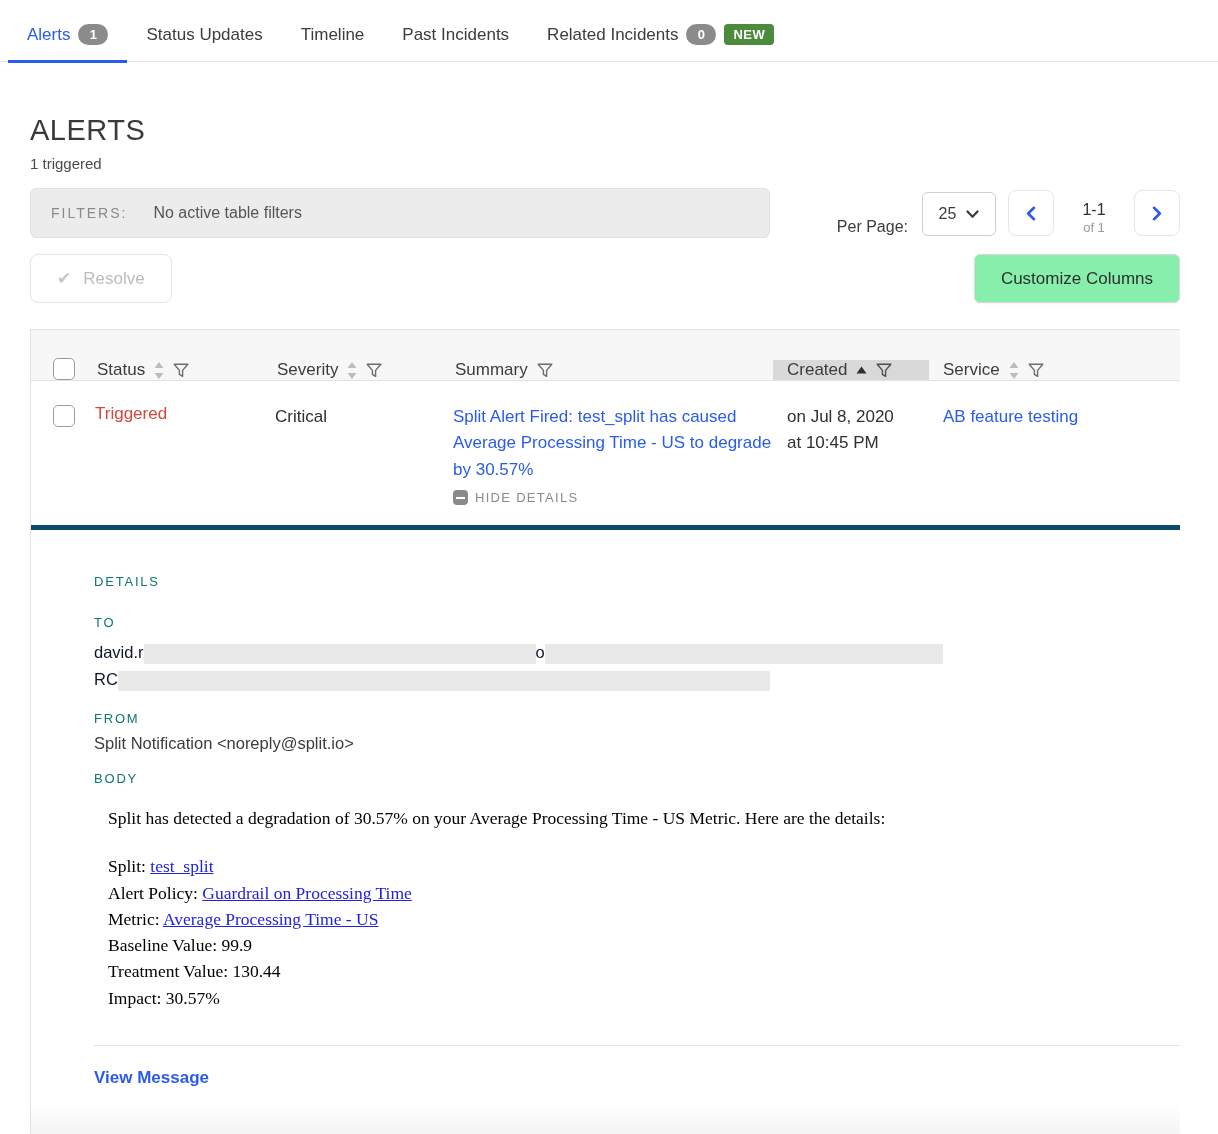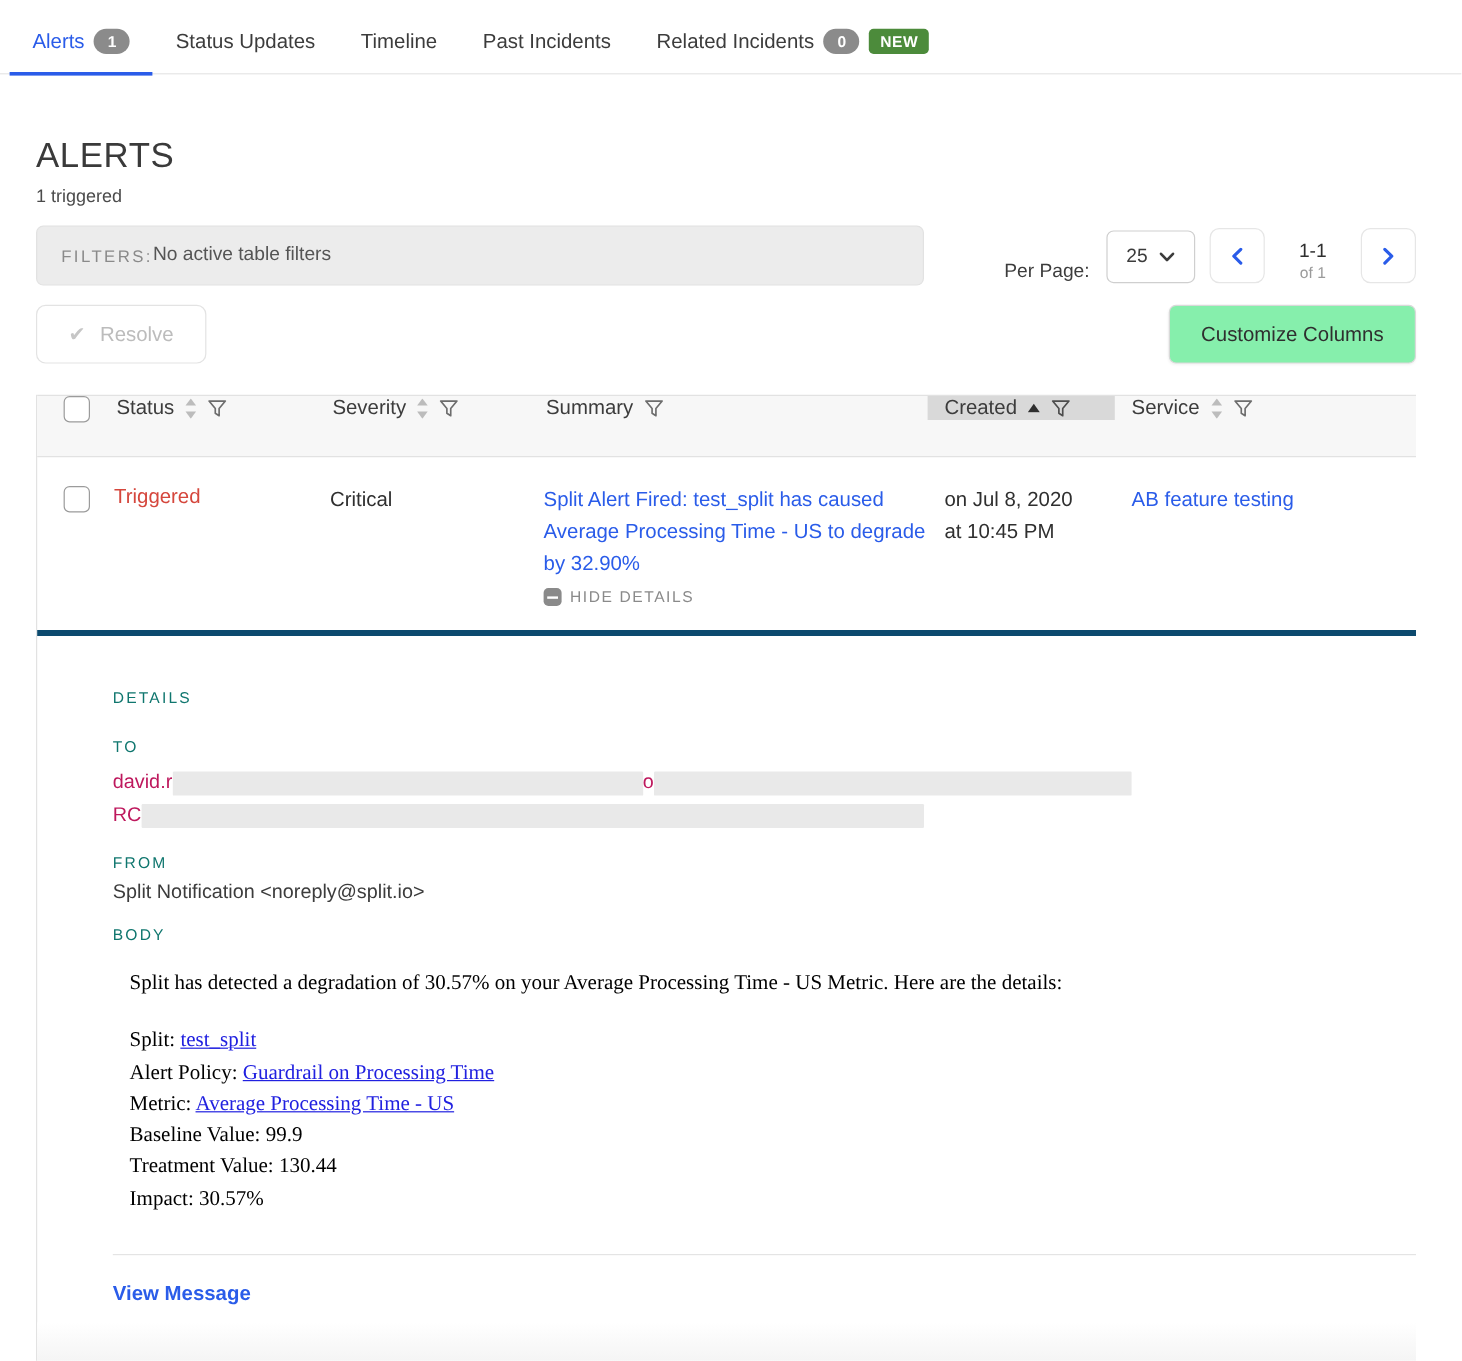--- a/index.html
+++ b/index.html
@@ -13,37 +13,37 @@
   .tabbar { display:flex; align-items:flex-end; padding: 24px 0 0 8px; border-bottom: 1px solid #e5e5e5; }
   .tab { display:flex; align-items:center; gap:8px; padding: 0 19px 15px 19px; font-size: 17px; color:#3c3c3c; cursor:pointer; border-bottom: 3px solid transparent; margin-bottom:-2px; white-space:nowrap; }
   .tab.active { color:#2a5ce9; border-bottom-color:#2a5ce9; }
   .badge { display:inline-flex; align-items:center; justify-content:center; min-width:30px; height:21px; padding:0 9px; border-radius: 11px; background:#8b8b8b; color:#fff; font-size:13px; font-weight:bold; }
   .badge.new { background:#4c8b3b; border-radius:4px; min-width:0; letter-spacing:0.5px; }
   
   .content { margin: 0 38px 0 30px; }
   h1 { font-size: 29px; font-weight: 400; color:#3a3a3a; letter-spacing: 0.5px; margin-top: 52px; }
   .subtitle { font-size: 15px; color:#4b4b4b; margin-top: 8px; }
   .controls-row { display:flex; align-items:center; margin-top: 16px; }
-  .filters-bar { width: 740px; height: 50px; background:#ececec; border:1px solid #e2e2e2; border-radius: 6px; display:flex; align-items:center; padding: 0 20px; }
+  .filters-bar { width: 740px; height: 50px; background:#ececec; border:1px solid #e2e2e2; border-radius: 6px; display:flex; align-items:center; padding: 0 20px; gap: 26px; }
   .filters-label { font-size:14px; color:#8a8a8a; letter-spacing:2px; }
   .filters-status { font-size:16px; color:#555; }
   .pagination { display:flex; align-items:flex-end; margin-left:auto; gap: 12px; }
   .pp-label { font-size: 16px; color:#3c3c3c; margin-right:2px; }
   .pp-select { width: 74px; height: 44px; border:1px solid #cfcfcf; border-radius:6px; display:flex; align-items:center; justify-content:center; gap:10px; font-size:16px; cursor:pointer; background:#fff; }
   .page-btn { width:46px; height:46px; border:1px solid #e6e6e6; border-radius:8px; background:#fff; display:flex; align-items:center; justify-content:center; cursor:pointer; }
   .page-range { text-align:center; line-height:1.25; width:56px; }
   .page-range .cur { font-size:16px; color:#2f2f2f; }
   .page-range .of { font-size:13px; color:#9a9a9a; }
   .actions-row { display:flex; align-items:center; justify-content:space-between; margin-top: 16px; margin-bottom: 26px; }
   .resolve-btn { display:flex; align-items:center; gap:12px; height:49px; padding: 0 26px; border:1px solid #e3e3e3; border-radius:8px; background:#fff; color:#bcbcbc; font-size:17px; font-family:inherit; }
   .resolve-btn .check { color:#c6c6c6; font-size:17px; }
   .customize-btn { height:49px; padding:0 26px; border:1px solid #d9d9d9; border-radius:6px; background:#86efac; color:#2f2f2f; font-size:17px; font-family:inherit; cursor:pointer; box-shadow: 0 1px 2px rgba(0,0,0,0.05); }
   
   .table { border-left:1px solid #e2e2e2; }
-  .thead { display:flex; align-items:flex-start; background:#f7f7f7; border-top:1px solid #e2e2e2; border-bottom:1px solid #e2e2e2; height:52px; }
+  .thead { display:flex; align-items:flex-end; background:#f7f7f7; border-top:1px solid #e2e2e2; border-bottom:1px solid #e2e2e2; height:52px; }
   .th { display:flex; align-items:center; gap:9px; font-size:17px; color:#3c3c3c; padding-left:2px; }
   .th.sorted { background:#d9d9d9; }
   .trow { display:flex; align-items:flex-start; padding: 23px 0 20px 0; border-bottom:5px solid #0c4a6e; }
   .col-check { width:64px; display:flex; justify-content:center; padding-left:2px; }
   .col-status { width:180px; }
   .col-severity { width:178px; }
   .col-summary { width:320px; }
   .col-created { width:156px; padding-left:14px; }
   .col-service { flex:1; padding-left:14px; }
   .thead .col-check { align-items:center; }
@@ -53,21 +53,21 @@
   .cell-text { font-size:17px; color:#2f2f2f; line-height:1.55; }
   .summary-link { color:#2a5ce9; font-size:17px; line-height:1.55; text-decoration:none; display:block; cursor:pointer; }
   .hide-details { display:flex; align-items:center; gap:7px; margin-top:7px; font-size:13px; letter-spacing:1.3px; color:#8a8a8a; cursor:pointer; }
   .minus-sq { width:15px; height:15px; border-radius:4px; background:#8a8a8a; position:relative; flex:none; }
   .minus-sq::after { content:""; position:absolute; left:3px; right:3px; top:6.5px; height:2px; background:#fff; }
   .service-link { color:#2a5ce9; font-size:17px; line-height:1.55; text-decoration:none; cursor:pointer; display:block; }
   
   .details { padding: 44px 0 0 63px; }
   .dlabel { font-size:13px; color:#0f766e; letter-spacing:1.8px; }
   .details-title { margin-bottom: 26px; }
-  .to-block { margin-top: 9px; font-size:16.5px; color:#be185d; line-height:1.65; }
+  .to-block { margin-top: 9px; font-size:16.5px; color:#0f172a; line-height:1.65; }
   .redact { display:inline-block; height:20px; background:#e9e9e9; vertical-align:middle; border-radius:1px; }
   .from-label { margin-top: 18px; }
   .from-value { margin-top: 8px; font-size:16.5px; color:#3c3c3c; }
   .body-label { margin-top: 18px; }
   .email-body { font-family:"Liberation Serif", serif; font-size:17.5px; color:#000; margin-top: 22px; padding-left: 14px; }
   .email-body .fields { margin-top: 24px; line-height:1.5; }
   .email-body a { color:#2121e0; text-decoration:underline; cursor:pointer; }
   .details-divider { border:none; border-top:1px solid #e4e4e4; margin: 34px 0 0 0; }
   .view-message { display:inline-block; margin-top: 22px; font-size:17px; font-weight:bold; color:#2a5ce9; text-decoration:none; cursor:pointer; }
   .bottom-fade { height: 36px; margin-top: 14px; background: linear-gradient(to bottom, #ffffff, #f4f4f4); border-bottom: 2px solid #dcdcdc; }
@@ -195,21 +195,21 @@
       <div class="col-check">
         <span class="checkbox"></span>
       </div>
       <div class="col-status">
         <span class="status-triggered">Triggered</span>
       </div>
       <div class="col-severity">
         <span class="cell-text">Critical</span>
       </div>
       <div class="col-summary">
-        <a class="summary-link">Split Alert Fired: test_split has caused Average Processing Time - US to degrade by 32.90%</a>
+        <a class="summary-link">Split Alert Fired: test_split has caused Average Processing Time - US to degrade by 30.57%</a>
         <div class="hide-details">
           <span class="minus-sq"></span>
           <span>HIDE DETAILS</span>
         </div>
       </div>
       <div class="col-created">
         <div class="cell-text">on Jul 8, 2020</div>
         <div class="cell-text">at 10:45 PM</div>
       </div>
       <div class="col-service">

